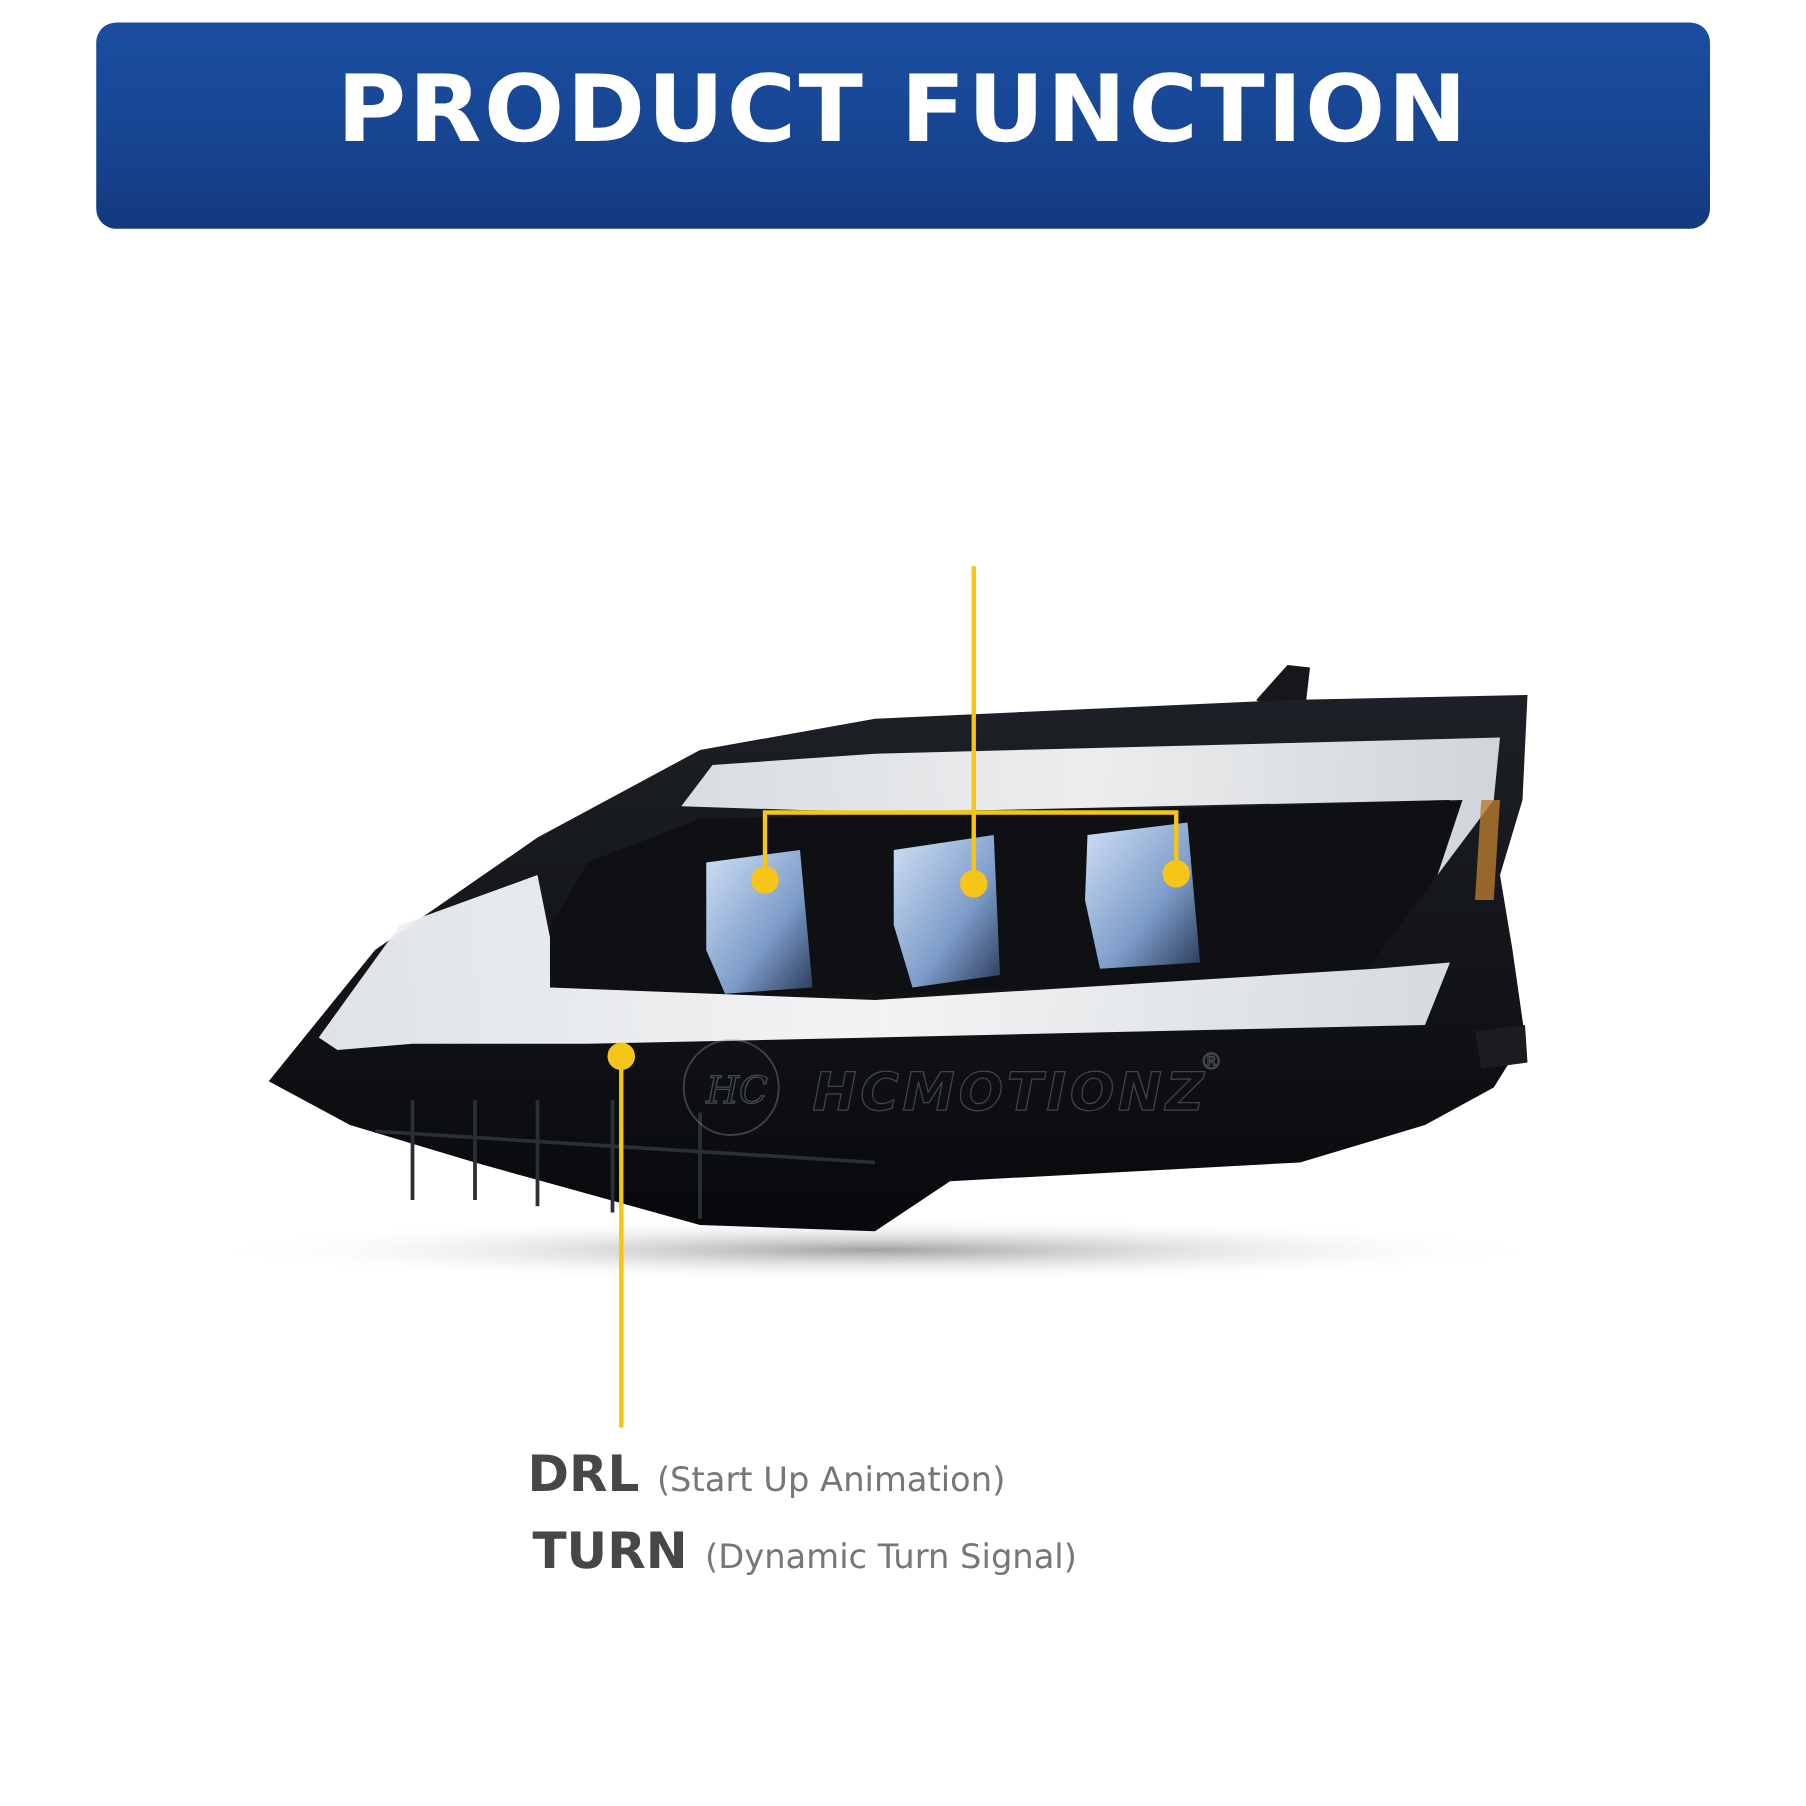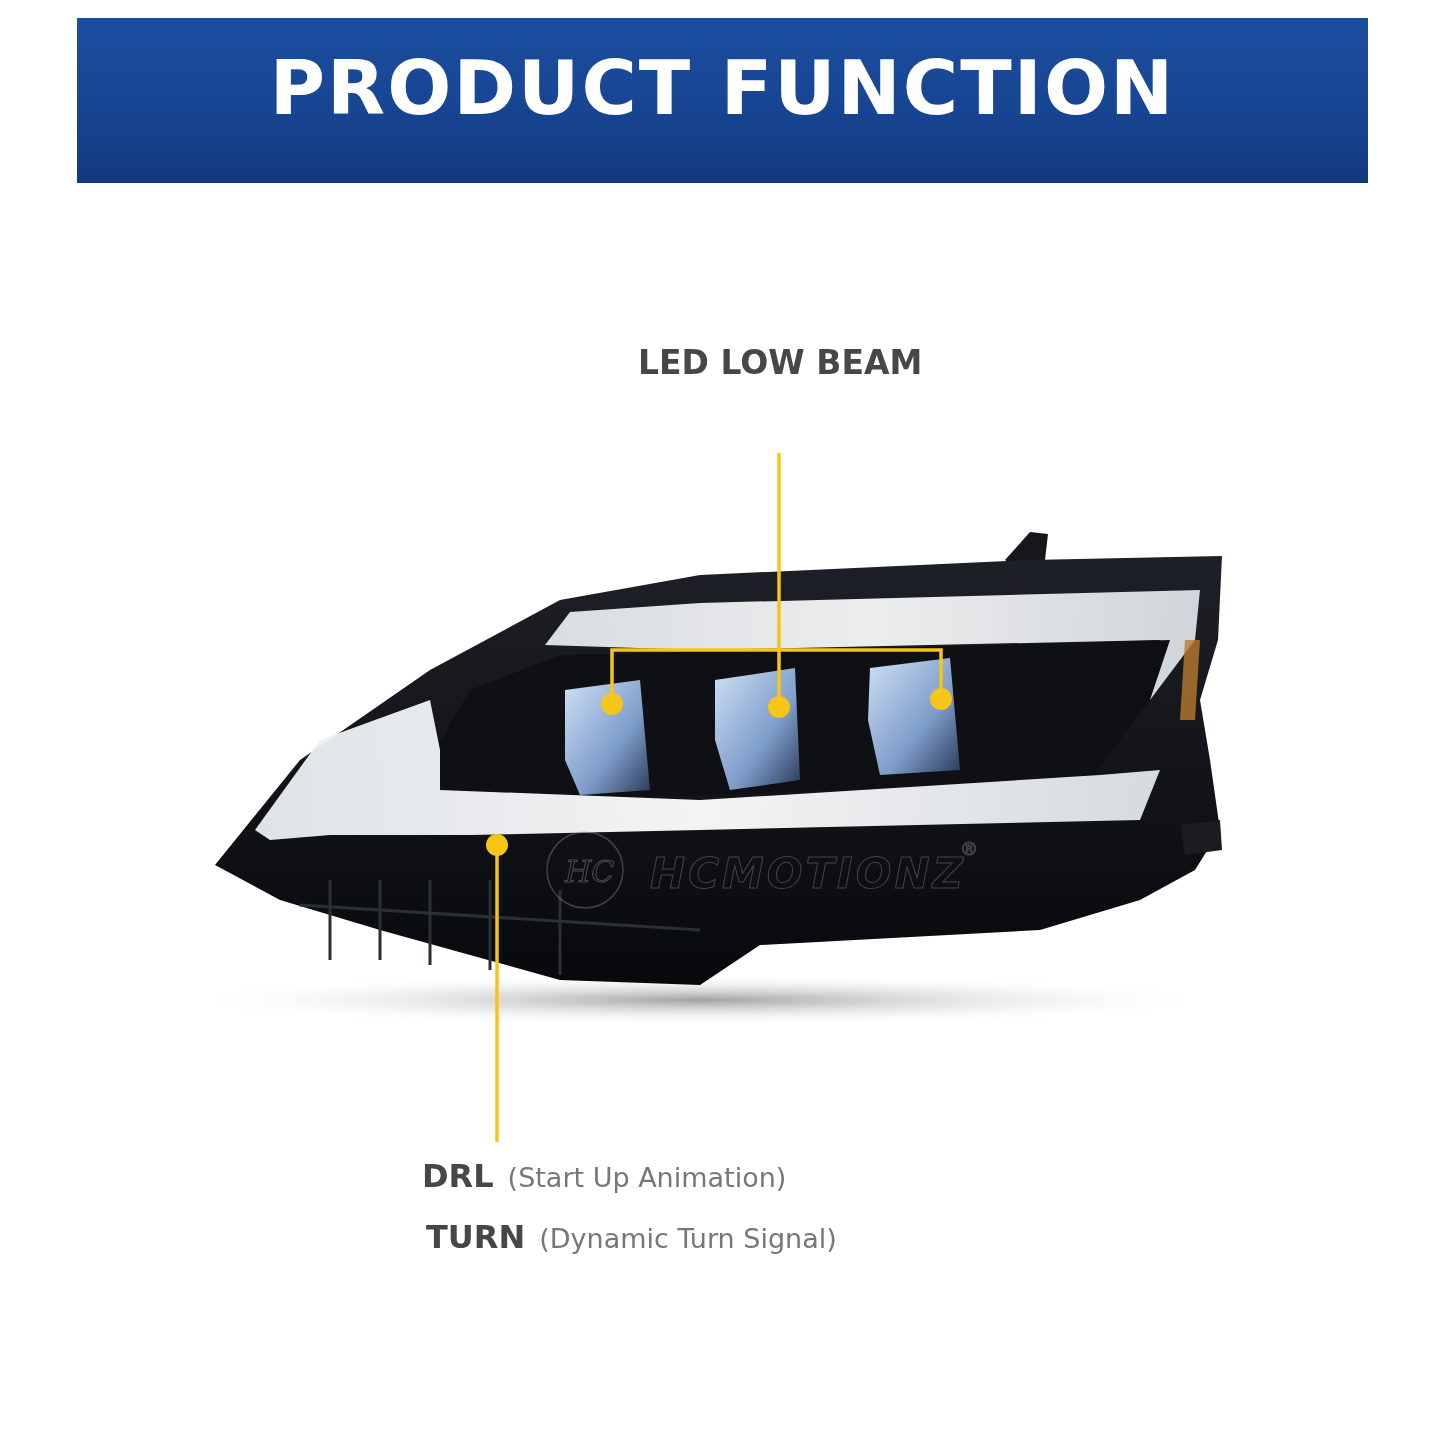--- a/index.html
+++ b/index.html
@@ -1,34 +1,34 @@
 <!DOCTYPE html>
 <html><head>
   <meta charset="utf-8">
   <style>
     html, body { margin: 0; padding: 0; background: #ffffff; }
     body { width: 1445px; height: 1445px; position: relative; overflow: hidden; font-family: "Liberation Sans", sans-serif; }
     .banner {
       position: absolute; left: 77px; top: 18px; width: 1291px; height: 165px;
       background: linear-gradient(180deg, #1b4ea0 0%, #174592 55%, #13397e 100%);
-      color: #ffffff; text-align: center;
+      color: #ffffff; text-align: center; border-radius: 16px;
     }
     .banner-title {
       position: absolute; left: 0; right: 0; top: 30px;
       font-family: "DejaVu Sans", sans-serif; font-weight: 900; font-size: 74px; letter-spacing: 2px;
       line-height: 80px; transform: scaleX(1.02);
     }
     .banner-sub {
       position: absolute; left: 0; right: 0; top: 120px;
       font-family: "DejaVu Sans", sans-serif; font-size: 33px; line-height: 40px; letter-spacing: 0px;
     }
     .label-block { position: absolute; color: #474747; font-family: "DejaVu Sans", sans-serif; font-weight: bold; }
     .beam-label { left: 638px; top: 336px; font-size: 33px; line-height: 53px; }
     .fn-label { position: absolute; font-family: "DejaVu Sans", sans-serif; }
-    .fn-label .key { color: #474747; font-weight: bold; font-size: 32px; }
+    .fn-label .key { color: #474747; font-weight: bold; font-size: 40px; }
     .fn-label .desc { color: #777777; font-size: 27px; margin-left: 14px; }
     .drl { left: 422px; top: 1157px; }
     .turn { left: 426px; top: 1218px; }
 
     .product { position: absolute; left: 0; top: 0; width: 1445px; height: 1445px; }
     .annot { position: absolute; left: 0; top: 0; width: 1445px; height: 1445px; pointer-events: none; }
   </style>
 </head>
 <body>
 
@@ -105,21 +105,20 @@
   </g>
   <g fill="#f5c518">
     <circle cx="612" cy="704" r="11"></circle>
     <circle cx="779" cy="707" r="11"></circle>
     <circle cx="941" cy="699" r="11"></circle>
     <circle cx="497" cy="845" r="11"></circle>
   </g>
 </svg>
 
 <div class="label-block beam-label">
-  <div>LED LOW BEAM</div>
 </div>
 
 <div class="fn-label drl">
   <span class="key">DRL</span><span class="desc">(Start Up Animation)</span>
 </div>
 
 <div class="fn-label turn">
   <span class="key">TURN</span><span class="desc">(Dynamic Turn Signal)</span>
 </div>
 

